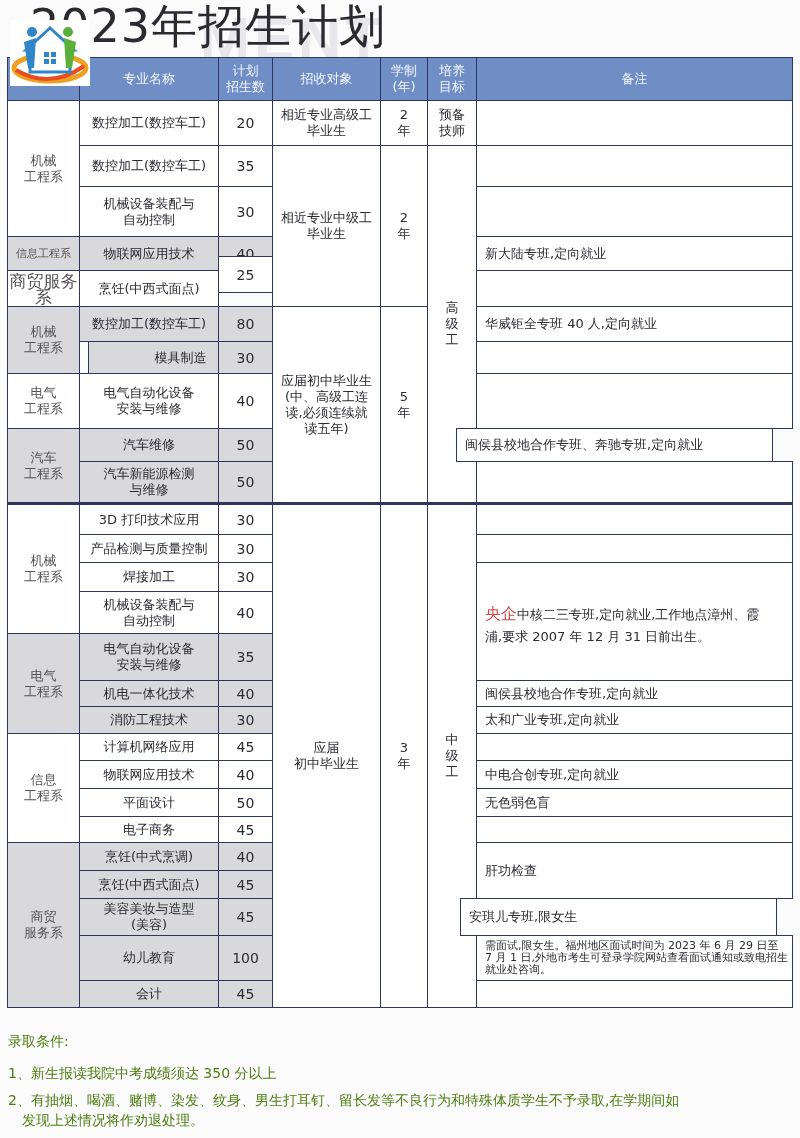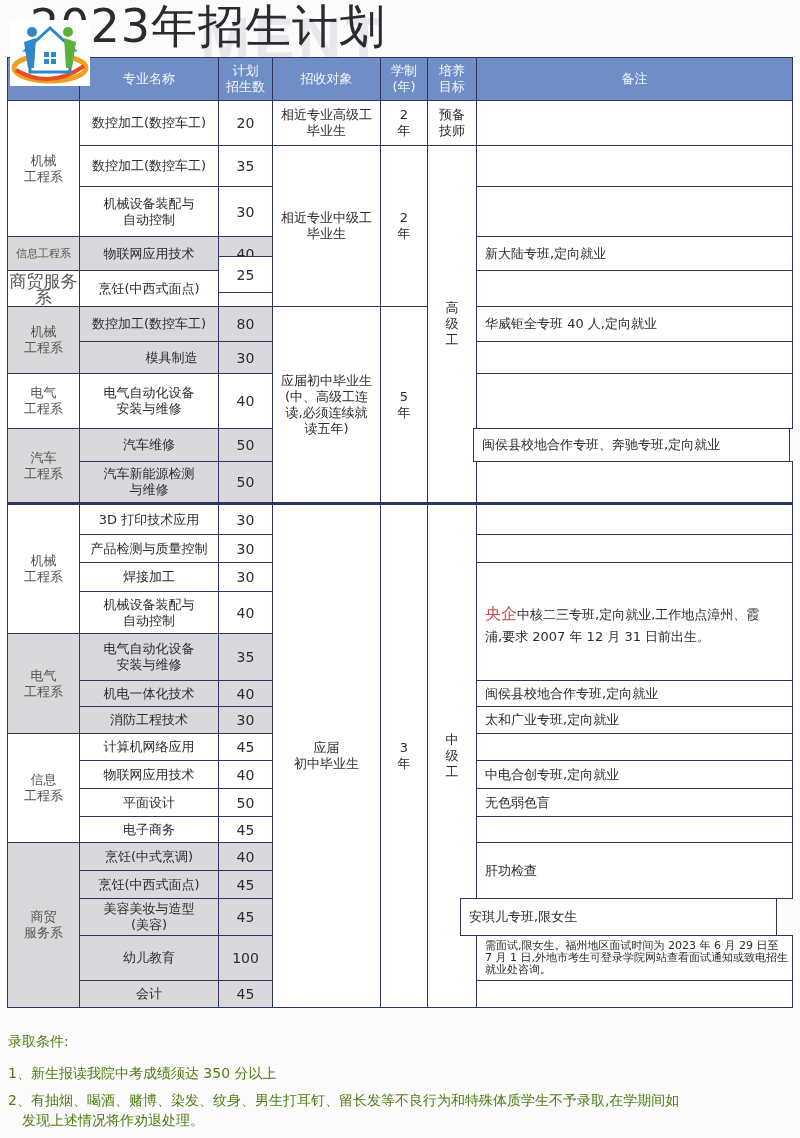--- a/index.html
+++ b/index.html
@@ -90,21 +90,21 @@
 
   <div class="c g" style="left:79px;top:236px;width:140px;height:35px;">物联网应用技术</div>
   <div class="c g num" style="left:218px;top:236px;width:55px;height:35px;">40</div>
 
   <div class="c w" style="left:79px;top:270px;width:140px;height:37px;">烹饪(中西式面点)</div>
   <div class="c w num" style="left:218px;top:256px;width:55px;height:37px;">25</div>
 
   <div class="c g" style="left:79px;top:306px;width:140px;height:36px;">数控加工(数控车工)</div>
   <div class="c g num" style="left:218px;top:306px;width:55px;height:36px;">80</div>
 
-  <div class="c g" style="left:79px;top:341px;width:160px;height:33px;padding-left:25px;">模具制造</div>
+  <div class="c g" style="left:88px;top:341px;width:160px;height:33px;padding-left:25px;">模具制造</div>
   <div class="c g num" style="left:218px;top:341px;width:55px;height:33px;">30</div>
 
   <div class="c w" style="left:79px;top:373px;width:140px;height:56px;white-space:pre;">电气自动化设备
 安装与维修</div>
   <div class="c w num" style="left:218px;top:373px;width:55px;height:56px;">40</div>
 
   <div class="c g" style="left:79px;top:428px;width:140px;height:34px;">汽车维修</div>
   <div class="c g num" style="left:218px;top:428px;width:55px;height:34px;">50</div>
 
   <div class="c g" style="left:79px;top:461px;width:140px;height:42px;white-space:pre;">汽车新能源检测
@@ -189,21 +189,21 @@
 工</div>
 
   <div class="c w note" style="left:476px;top:100px;width:317px;height:46px;"></div>
   <div class="c w note" style="left:476px;top:145px;width:317px;height:42px;"></div>
   <div class="c w note" style="left:476px;top:186px;width:317px;height:51px;"></div>
   <div class="c w note" style="left:476px;top:236px;width:317px;height:35px;">新大陆专班,定向就业</div>
   <div class="c w note" style="left:476px;top:270px;width:317px;height:37px;"></div>
   <div class="c w note" style="left:476px;top:306px;width:317px;height:36px;">华威钜全专班 40 人,定向就业</div>
   <div class="c w note" style="left:476px;top:341px;width:317px;height:33px;"></div>
   <div class="c w note" style="left:476px;top:373px;width:317px;height:56px;"></div>
-  <div class="c w note" style="left:473px;top:428px;width:317px;height:34px;">闽侯县校地合作专班、奔驰专班,定向就业</div>
+  <div class="c w note" style="left:456px;top:428px;width:317px;height:34px;">闽侯县校地合作专班、奔驰专班,定向就业</div>
   <div class="c w note" style="left:476px;top:461px;width:317px;height:42px;"></div>
   <div class="c w note thick-top" style="left:476px;top:502px;width:317px;height:33px;"></div>
   <div class="c w note" style="left:476px;top:534px;width:317px;height:29px;"></div>
   <div class="c w note" style="left:476px;top:562px;width:317px;height:119px;display:block;padding-top:40px;padding-right:23px;line-height:22px;">
     <span class="red">央企</span><span>中核二三专班,定向就业,工作地点漳州、霞浦,要求 2007 年 12 月 31 日前出生。</span>
   </div>
   <div class="c w note" style="left:476px;top:680px;width:317px;height:27px;">闽侯县校地合作专班,定向就业</div>
   <div class="c w note" style="left:476px;top:706px;width:317px;height:28px;">太和广业专班,定向就业</div>
   <div class="c w note" style="left:476px;top:733px;width:317px;height:28px;"></div>
   <div class="c w note" style="left:476px;top:760px;width:317px;height:29px;">中电合创专班,定向就业</div>

